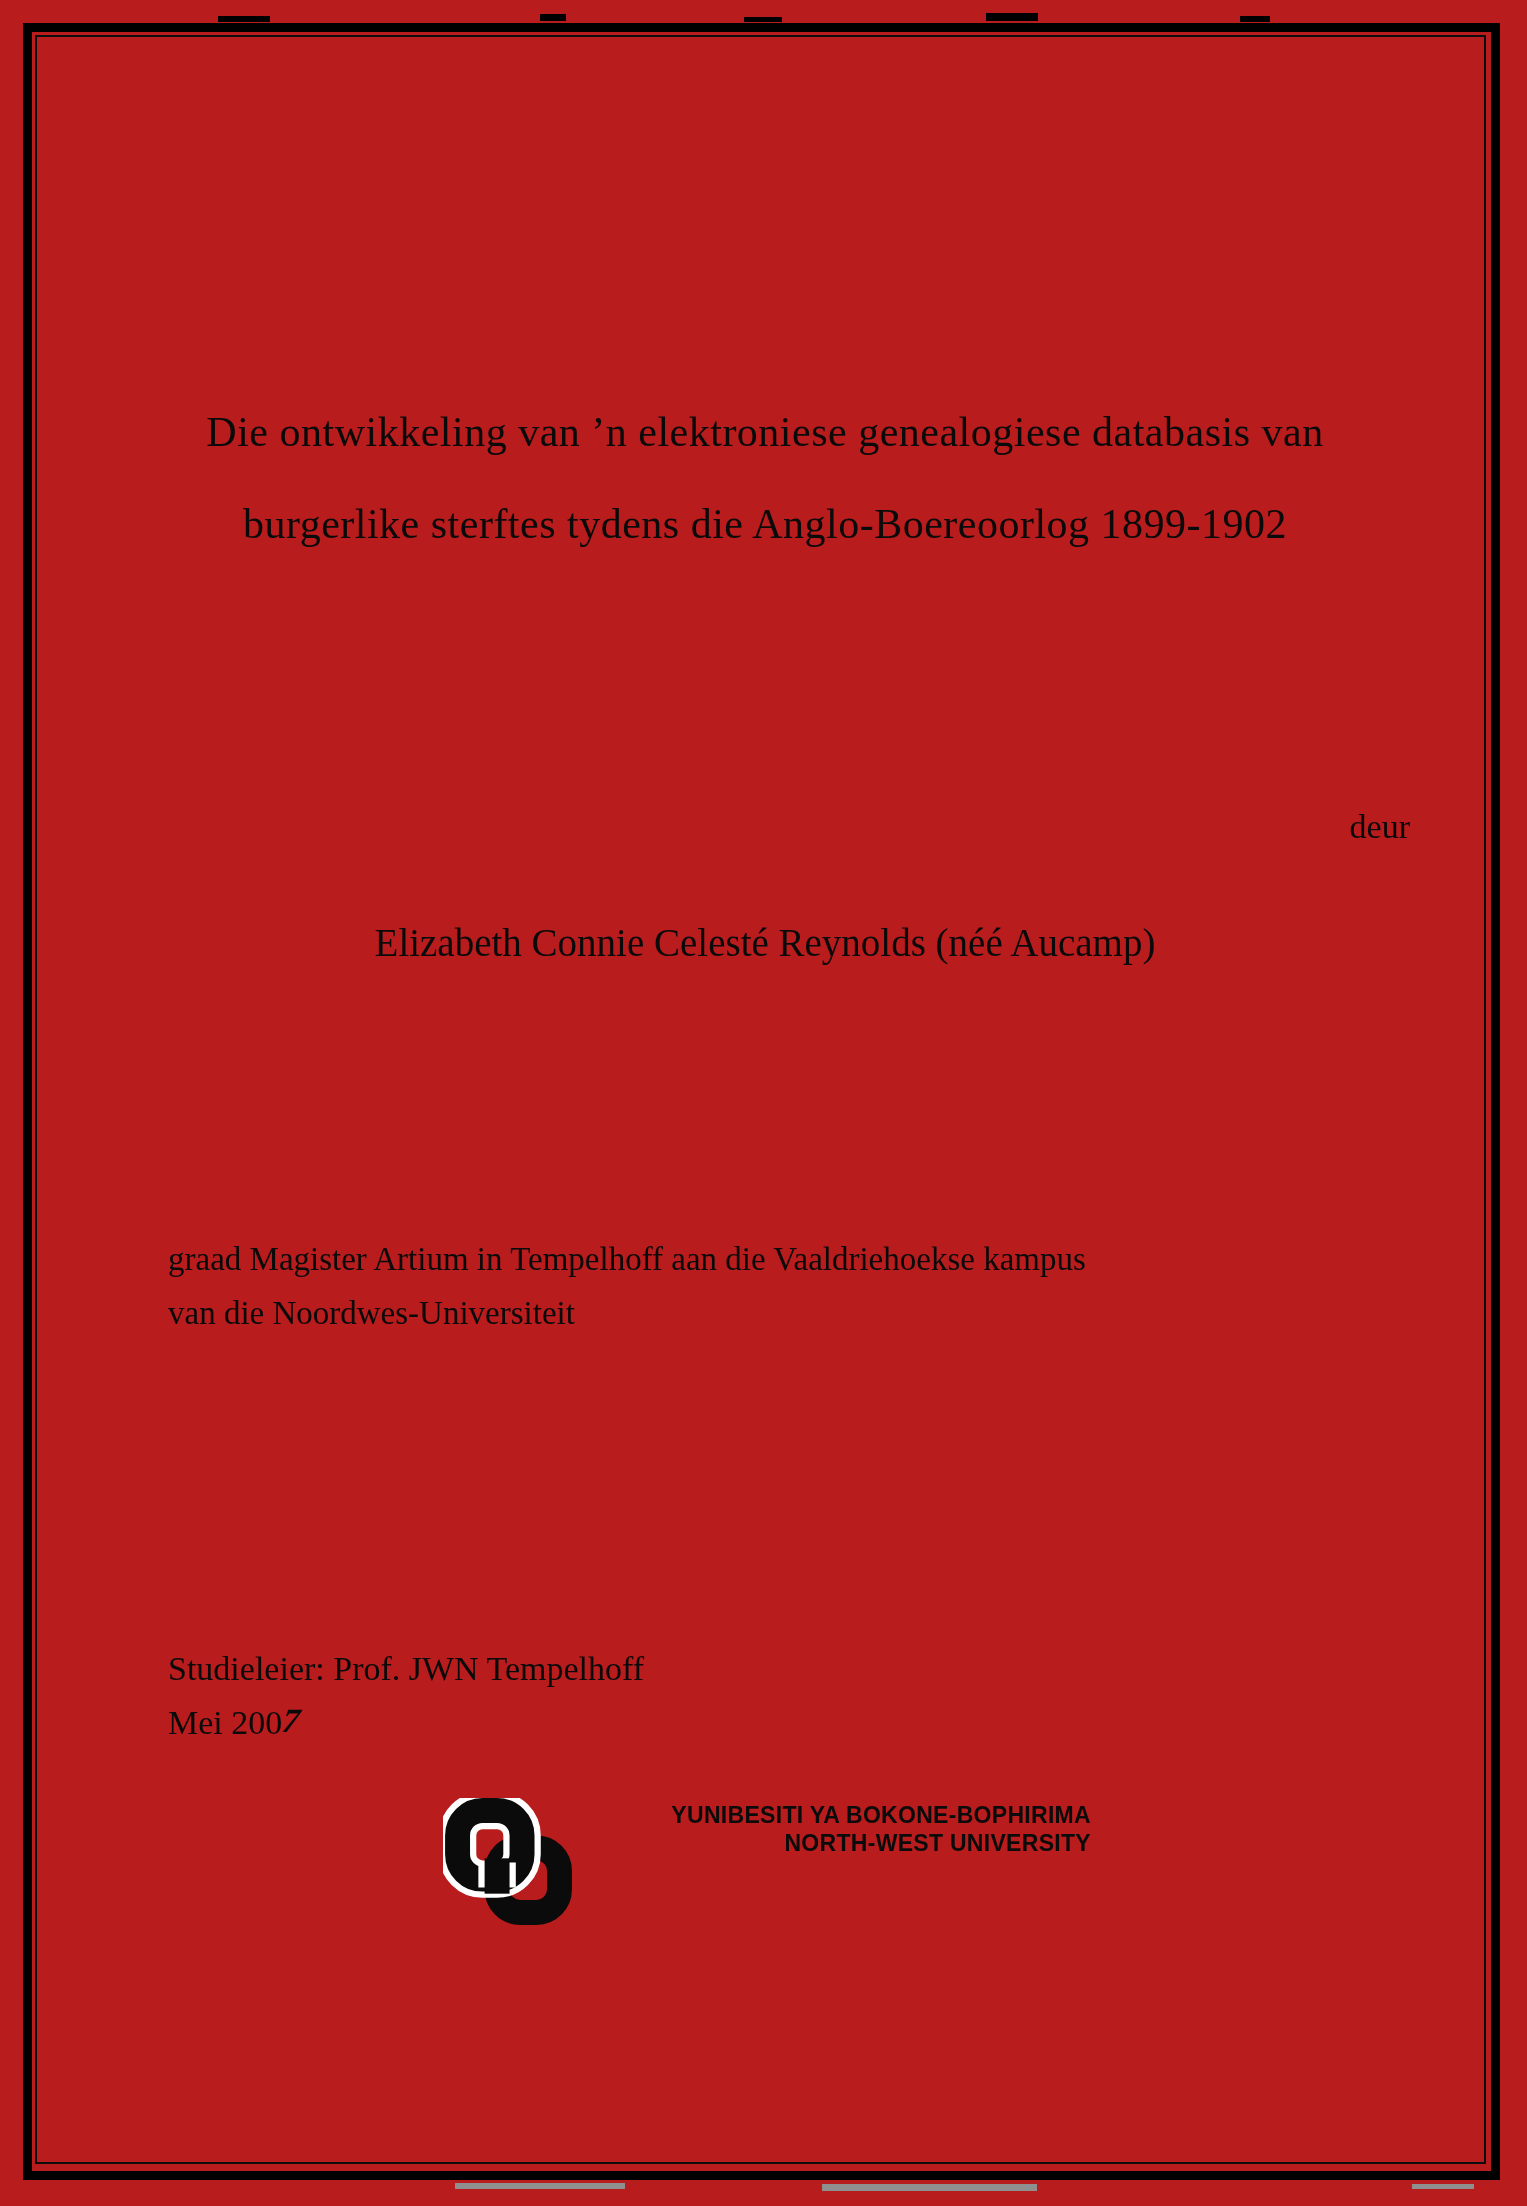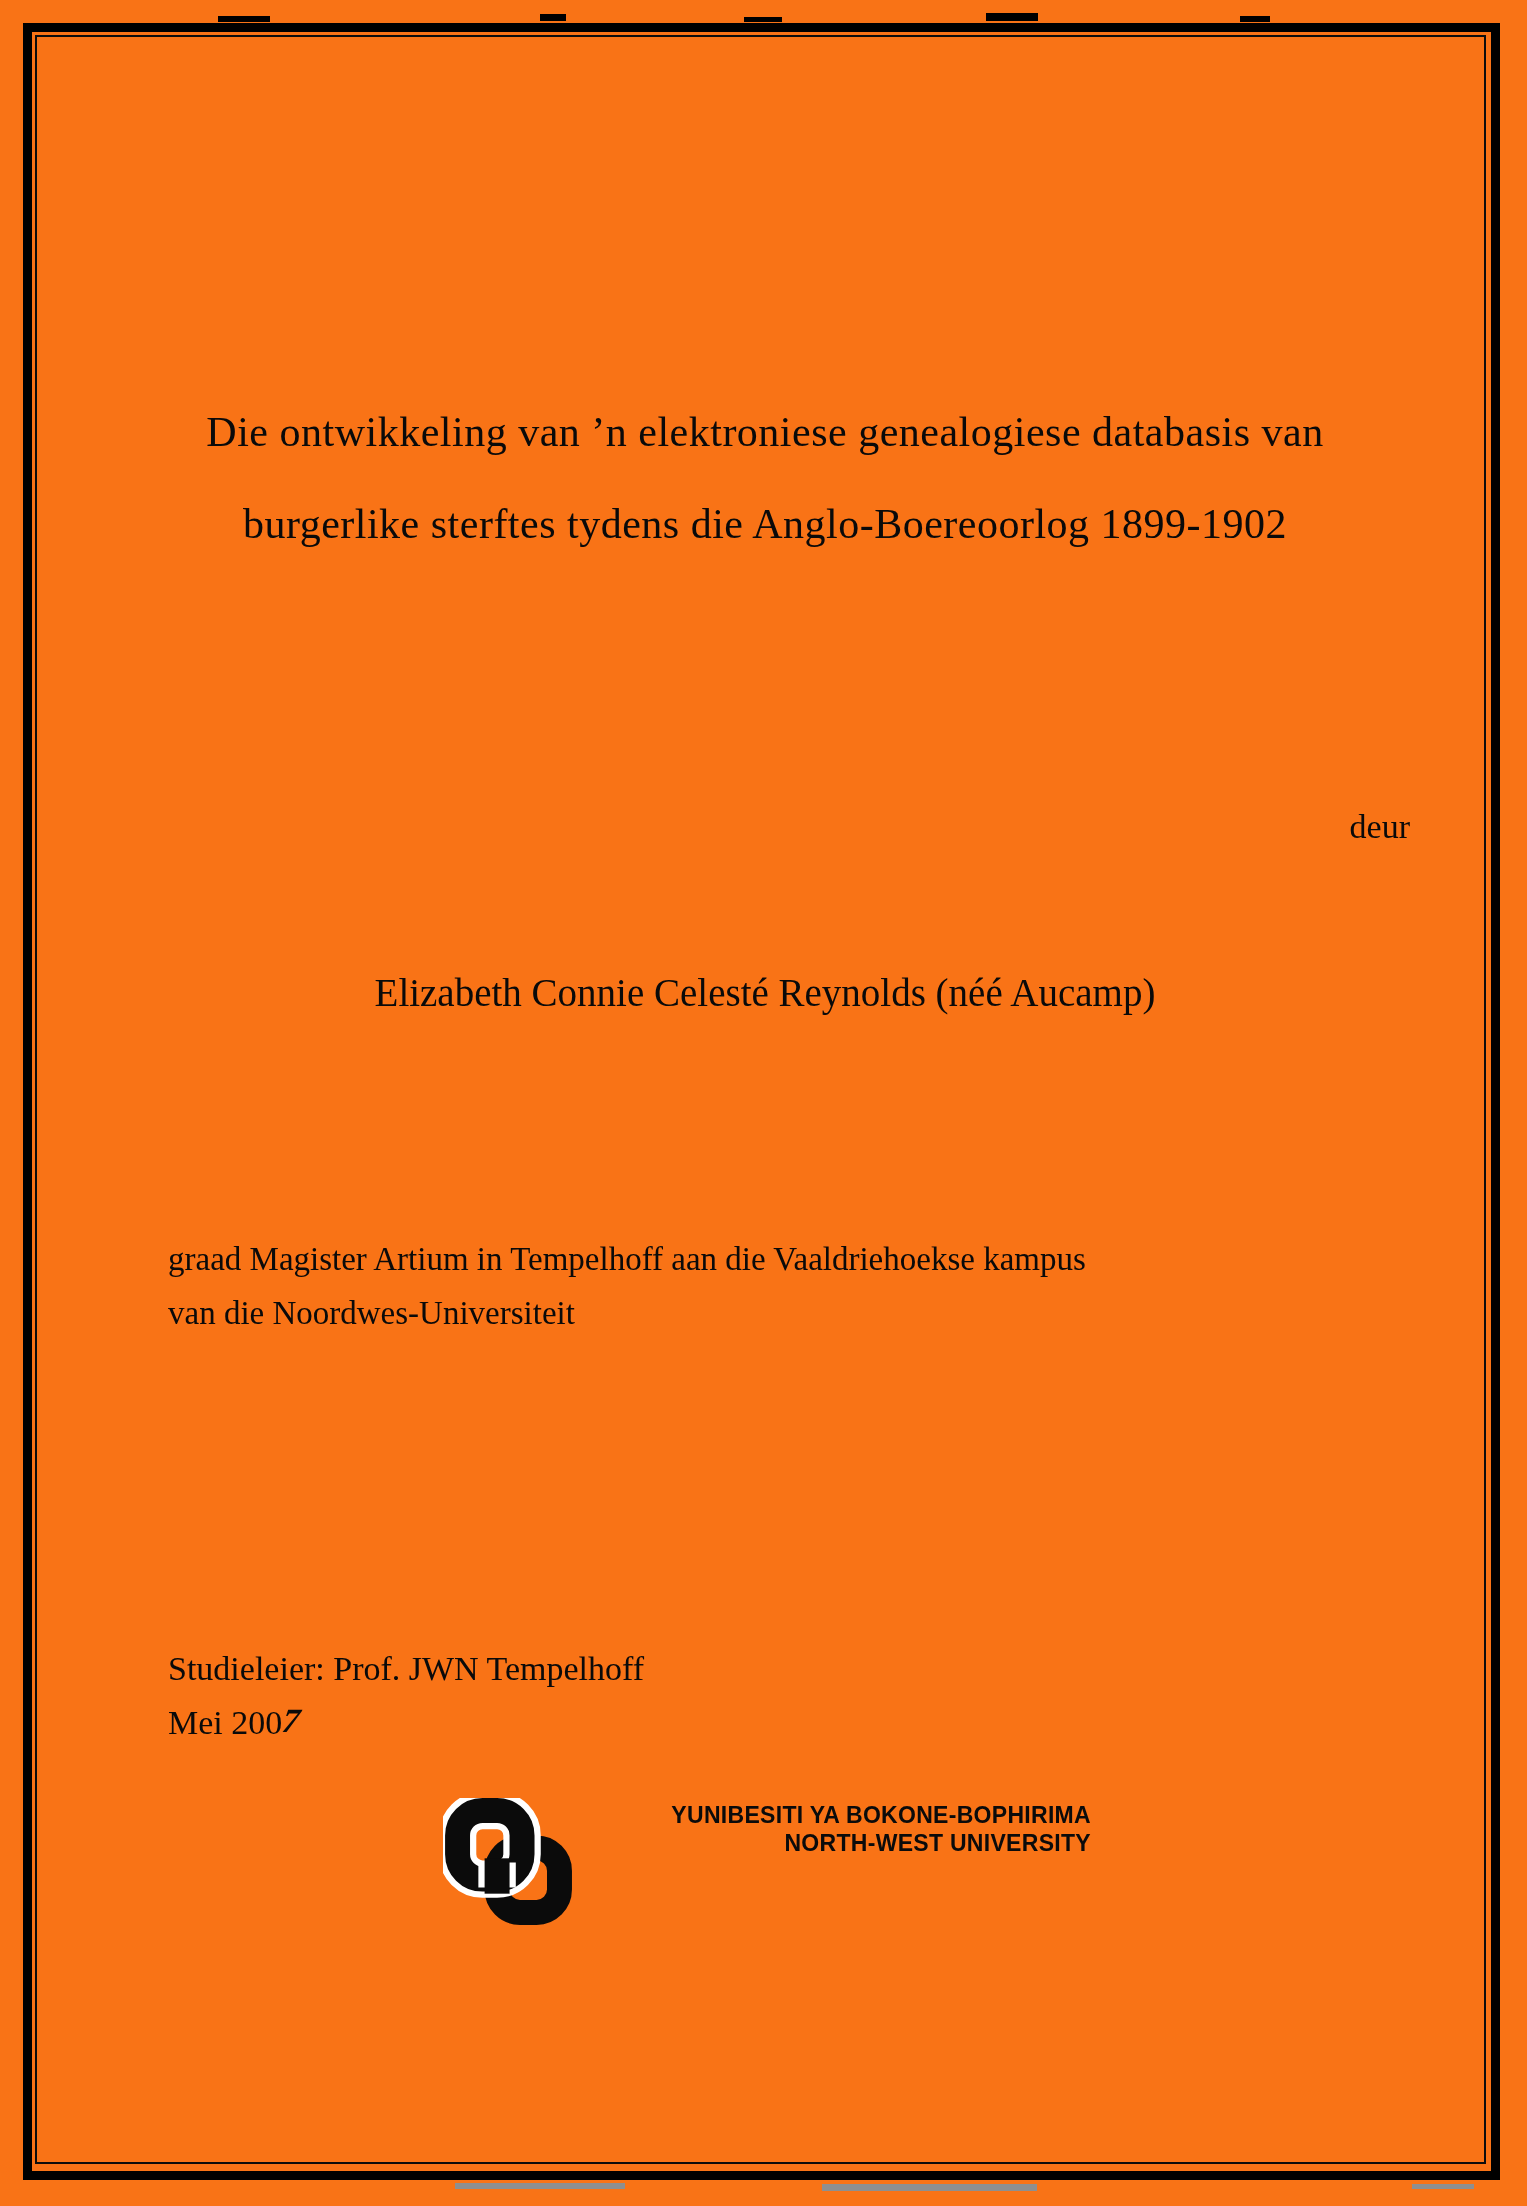--- a/index.html
+++ b/index.html
@@ -1,19 +1,19 @@
 <!DOCTYPE html>
 <html><head>
 <meta charset="utf-8">
 <style>
   html,body{margin:0;padding:0;background:#e8e8e8;}
   .page{
     position:relative;
     width:1527px;height:2206px;
-    background:#f97316;
+    background:#b91c1c;
     font-family:"Liberation Serif","DejaVu Serif",serif;
     color:#0a0a0a;
     overflow:hidden;
     margin:0 auto;
   }
   .frame-thick{
     position:absolute;left:23px;top:23px;width:1477px;height:2157px;
     border:9px solid #000;box-sizing:border-box;
   }
   .frame-thin{
@@ -27,21 +27,21 @@
     text-align:center;font-size:42px;letter-spacing:0.5px;
     white-space:nowrap;
   }
   .title-1{top:408px;}
   .title-2{top:500px;}
   .byline{
     position:absolute;left:120px;width:1290px;top:808px;
     text-align:right;font-size:34px;
   }
   .author{
-    position:absolute;left:120px;width:1290px;top:970px;
+    position:absolute;left:120px;width:1290px;top:920px;
     text-align:center;font-size:39px;white-space:nowrap;
   }
   .statement{
     position:absolute;left:168px;top:1232px;width:1232px;
     font-size:33px;line-height:54px;
   }
   .statement .l1{word-spacing:9.5px;white-space:nowrap;}
   .statement .ital{}
   .supervisor{
     position:absolute;left:168px;top:1650px;font-size:34px;white-space:nowrap;

